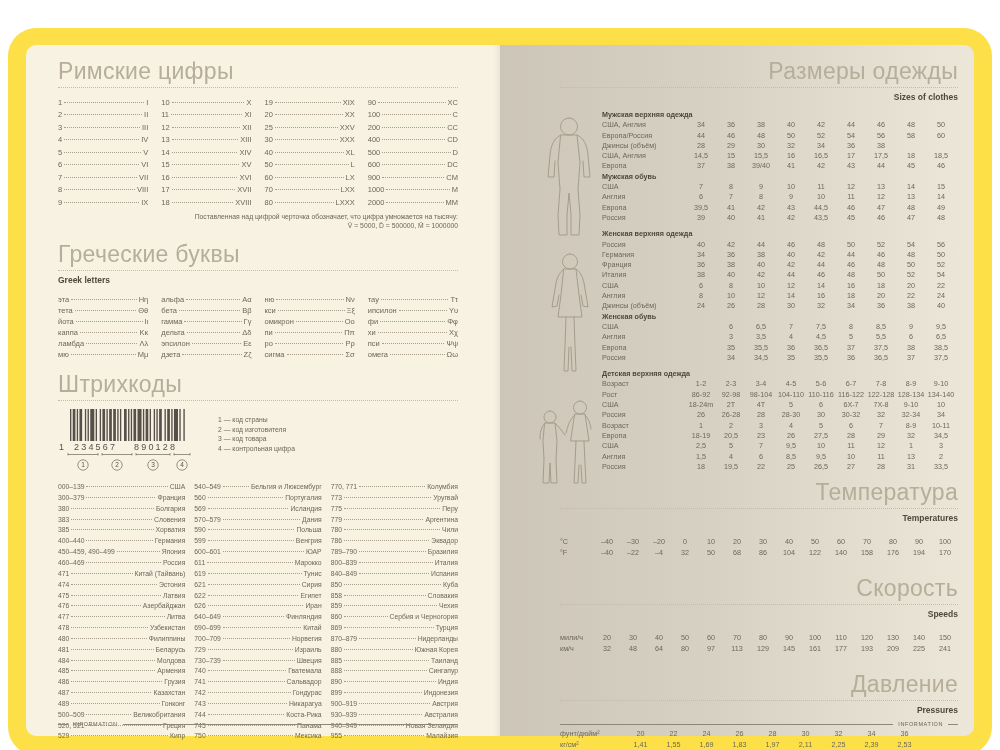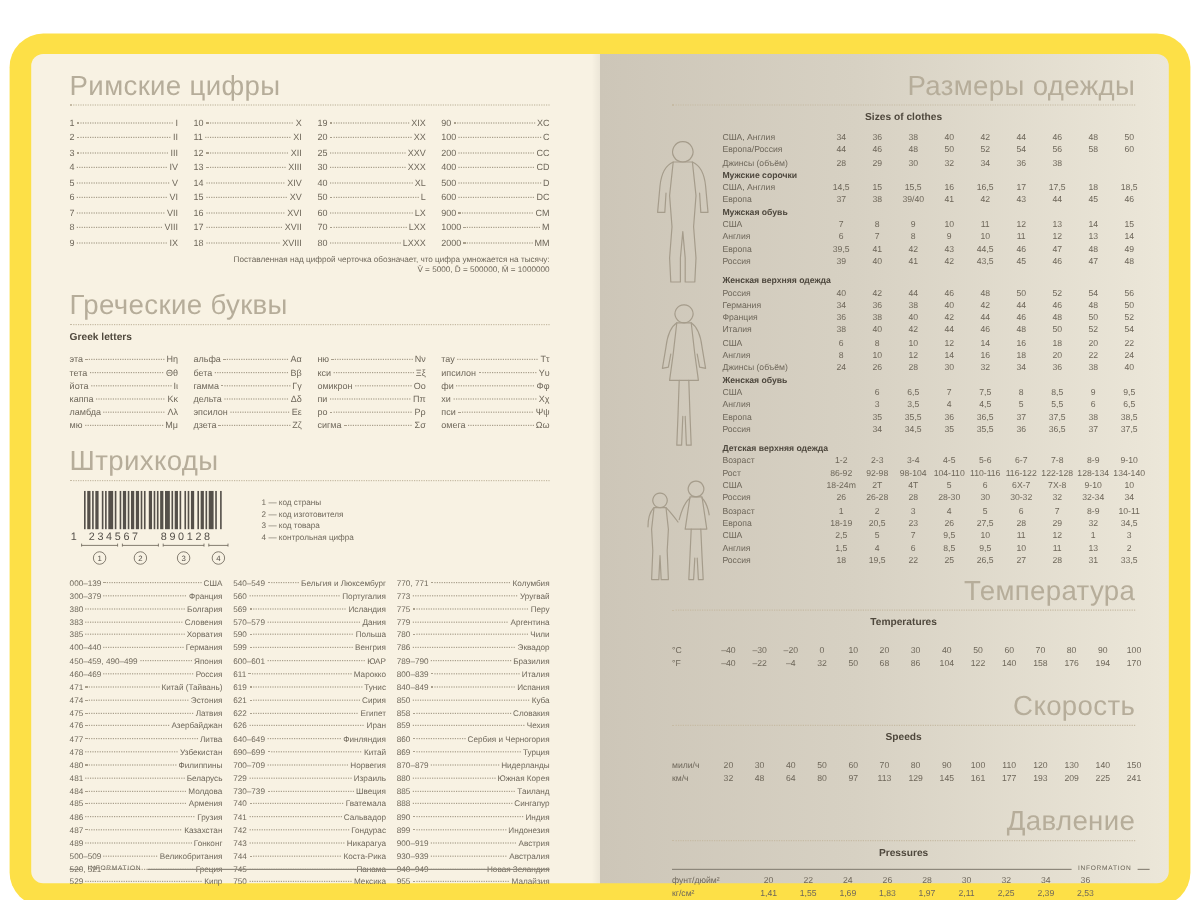--- a/index.html
+++ b/index.html
@@ -2,27 +2,27 @@
 <html><head>
 <meta charset="utf-8">
 <style>
   html,body{margin:0;padding:0}
   body{width:1000px;height:750px;background:#ffffff;font-family:"Liberation Sans",sans-serif;position:relative;overflow:hidden;-webkit-font-smoothing:antialiased}
   .cover{position:absolute;left:8px;top:28px;width:984px;height:727px;background:#fde047;border-radius:28px}
   .pages{position:absolute;left:18px;top:17px;width:948px;height:691px;display:flex}
   .page{position:relative;height:100%;box-sizing:border-box}
   .page.left{width:474px;background:#f8f2e3;border-radius:10px 0 0 10px;padding:14px 42px 0 32px}
   .page.left::after{content:'';position:absolute;right:0;top:0;bottom:0;width:7px;background:linear-gradient(90deg,rgba(0,0,0,0),rgba(0,0,0,.05))}
-  .page.right{width:474px;background:linear-gradient(90deg,#cdc6b8 0%,#d7d1c3 45%,#ece7d9 100%);border-radius:0 10px 10px 0;padding:14px 28px 0 0}
+  .page.right{width:474px;background:linear-gradient(90deg,#cdc6b8 0%,#d7d1c3 45%,#ece7d9 100%);border-radius:0 10px 10px 0;padding:14px 16px 0 0}
 
   .sec-head{border-bottom:1px dotted #c6bba4;padding-bottom:3px}
   .sec-title{font-size:23px;line-height:25px;font-weight:400;color:#b6ad9a;letter-spacing:.3px;margin:0}
   .sec-sub{font-size:8.5px;font-weight:bold;color:#4f483d;margin-top:4px}
   .r .sec-title{text-align:right}
-  .r .sec-sub{text-align:center}
+  .r .sec-sub{text-align:right}
 
   .lgrid{display:grid;margin-top:9px}
   .lgrid.c4{grid-template-columns:repeat(4,1fr);gap:0 13px}
   .lgrid.c3{grid-template-columns:repeat(3,1fr);gap:0 9px}
   .lrow{display:flex;align-items:baseline;color:#6e675a;white-space:nowrap}
   .lrow .lead{flex:1;border-bottom:1px dotted #a89e8b;margin:0 2px;transform:translateY(-2px);min-width:4px}
   .roman .lrow{font-size:7.5px;line-height:12.45px}
   .greek .lrow{font-size:7.5px;line-height:11px}
   .countries .lrow{font-size:6.8px;line-height:10.85px}
 
@@ -880,20 +880,21 @@
         </svg>
       </span>
 
       <section class="rsec r">
         <div class="sec-head">
           <h1 class="sec-title">Размеры одежды</h1>
         </div>
         <div class="sec-sub">Sizes of clothes</div>
         <div class="sizes-table" id="sizes-table">
             <div class="sz-group">
+              <div class="sz-head">Мужская верхняя одежда</div>
               <div class="sz-row">
                 <span class="lbl">США, Англия</span>
                 <span class="v">34</span>
                 <span class="v">36</span>
                 <span class="v">38</span>
                 <span class="v">40</span>
                 <span class="v">42</span>
                 <span class="v">44</span>
                 <span class="v">46</span>
                 <span class="v">48</span>
@@ -918,21 +919,20 @@
                 <span class="v">30</span>
                 <span class="v">32</span>
                 <span class="v">34</span>
                 <span class="v">36</span>
                 <span class="v">38</span>
                 <span class="v"></span>
                 <span class="v"></span>
               </div>
             </div>
             <div class="sz-group">
-              <div class="sz-head">Мужские сорочки</div>
               <div class="sz-row">
                 <span class="lbl">США, Англия</span>
                 <span class="v">14,5</span>
                 <span class="v">15</span>
                 <span class="v">15,5</span>
                 <span class="v">16</span>
                 <span class="v">16,5</span>
                 <span class="v">17</span>
                 <span class="v">17,5</span>
                 <span class="v">18</span>

